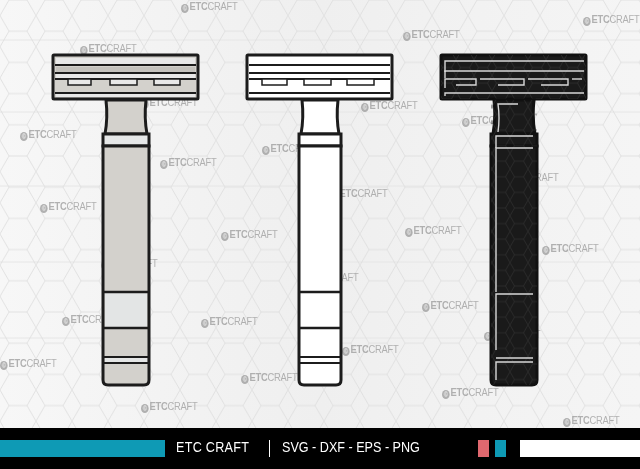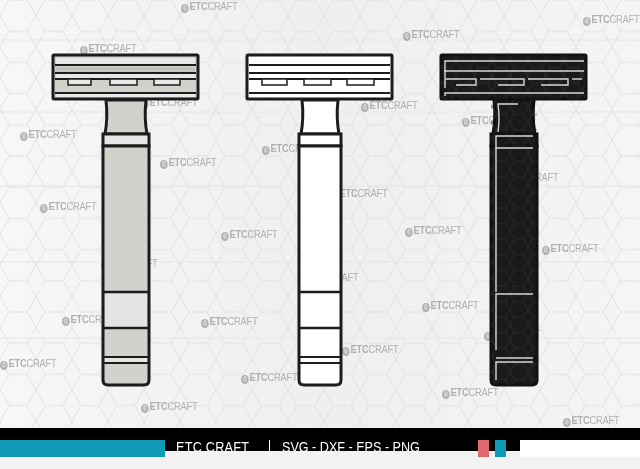--- a/index.html
+++ b/index.html
@@ -20,21 +20,21 @@
     transform: scaleX(0.85); transform-origin: left center;
   }
   .wm .c {
     display: inline-block; width: 9px; height: 9px; border-radius: 50%;
     background: #9a9a9a; color: #f4f4f4; font-size: 7px; line-height: 9px;
     text-align: center; vertical-align: -1px; margin-right: 1px; font-weight: bold;
   }
   .wm b { font-weight: bold; }
   .razor { position: absolute; }
   .footer {
-    position: absolute; left: 0; top: 428px; width: 640px; height: 23px; background: #000;
+    position: absolute; left: 0; top: 428px; width: 640px; height: 41px; background: #000;
   }
   .footer .bar-left { position: absolute; left: 0; top: 12px; width: 165px; height: 17px; }
   .footer .title {
     position: absolute; left: 176px; top: 11px; color: #fff; font-size: 14px;
     letter-spacing: 0.3px; white-space: nowrap; transform: scaleX(0.9); transform-origin: left center;
   }
   .footer .sep { position: absolute; left: 269px; top: 12px; width: 1px; height: 17px; background: #fff; }
   .footer .formats {
     position: absolute; left: 282px; top: 11px; color: #fff; font-size: 14px;
     white-space: nowrap; transform: scaleX(0.9); transform-origin: left center;

